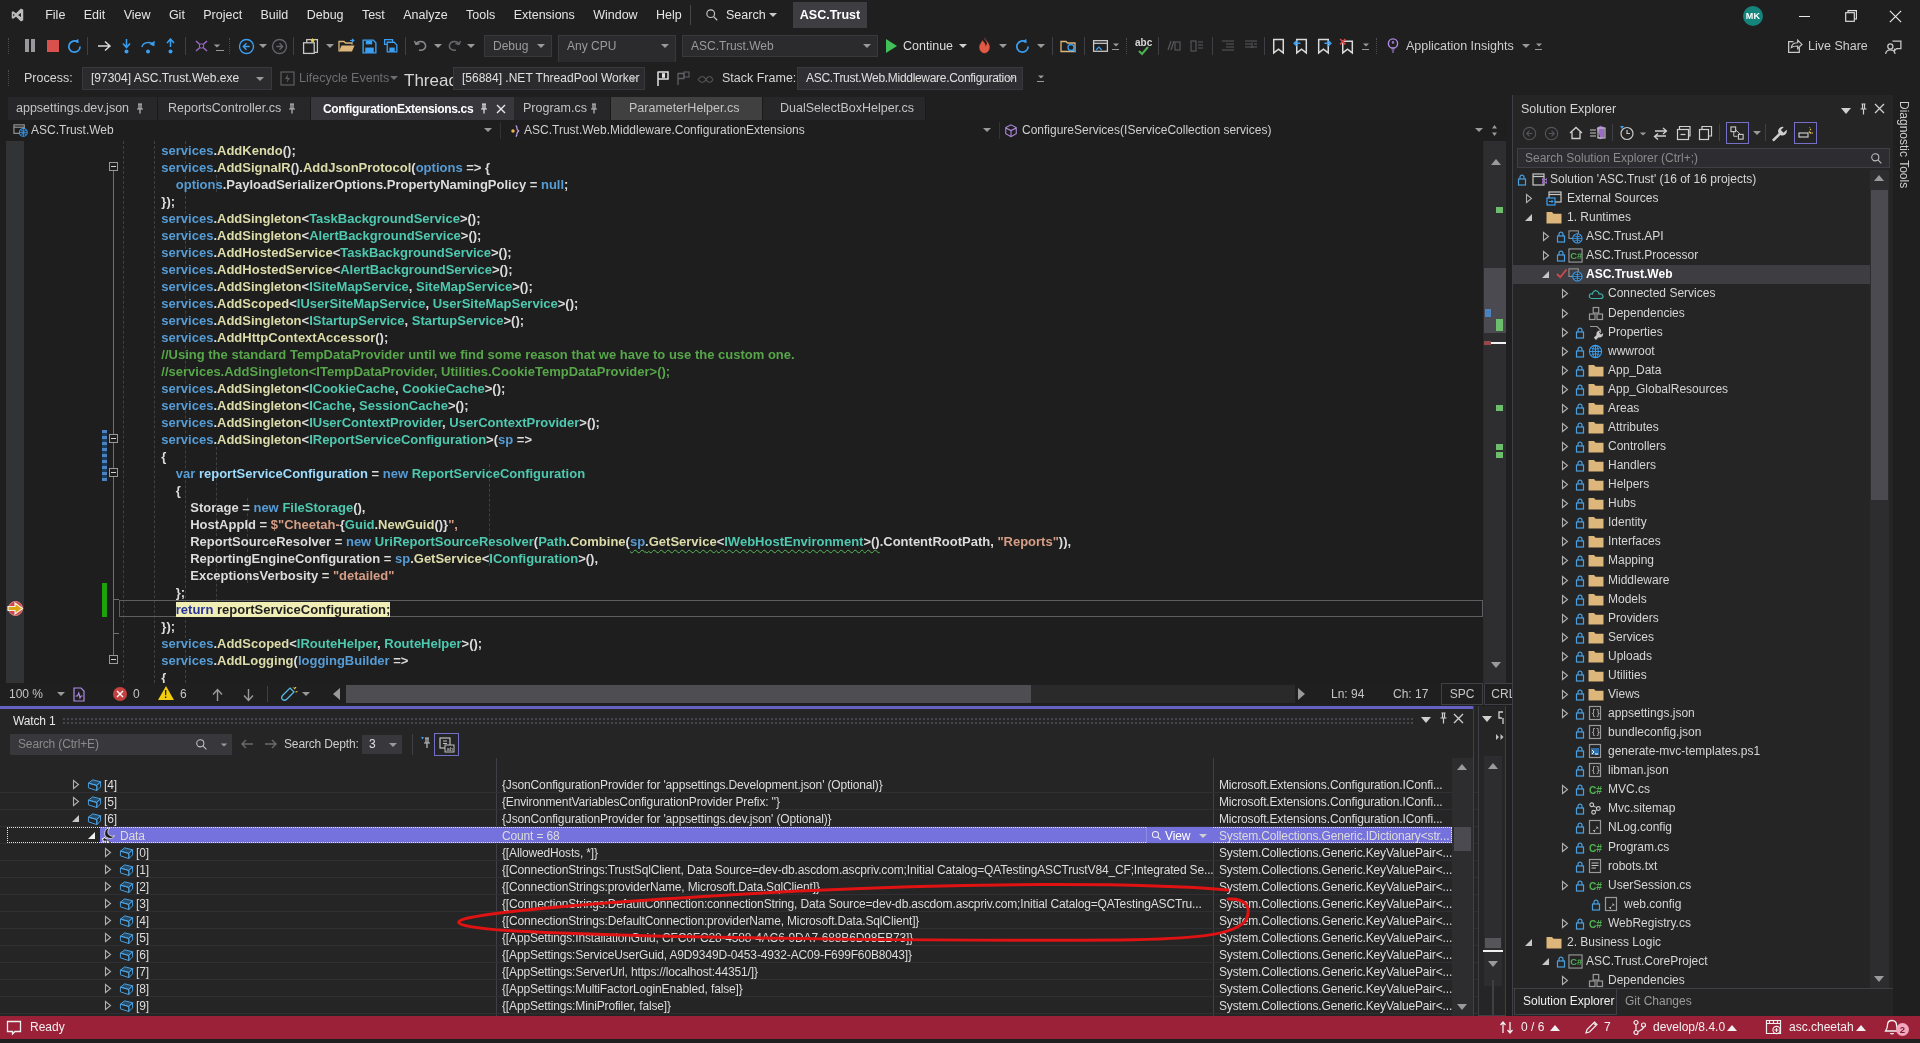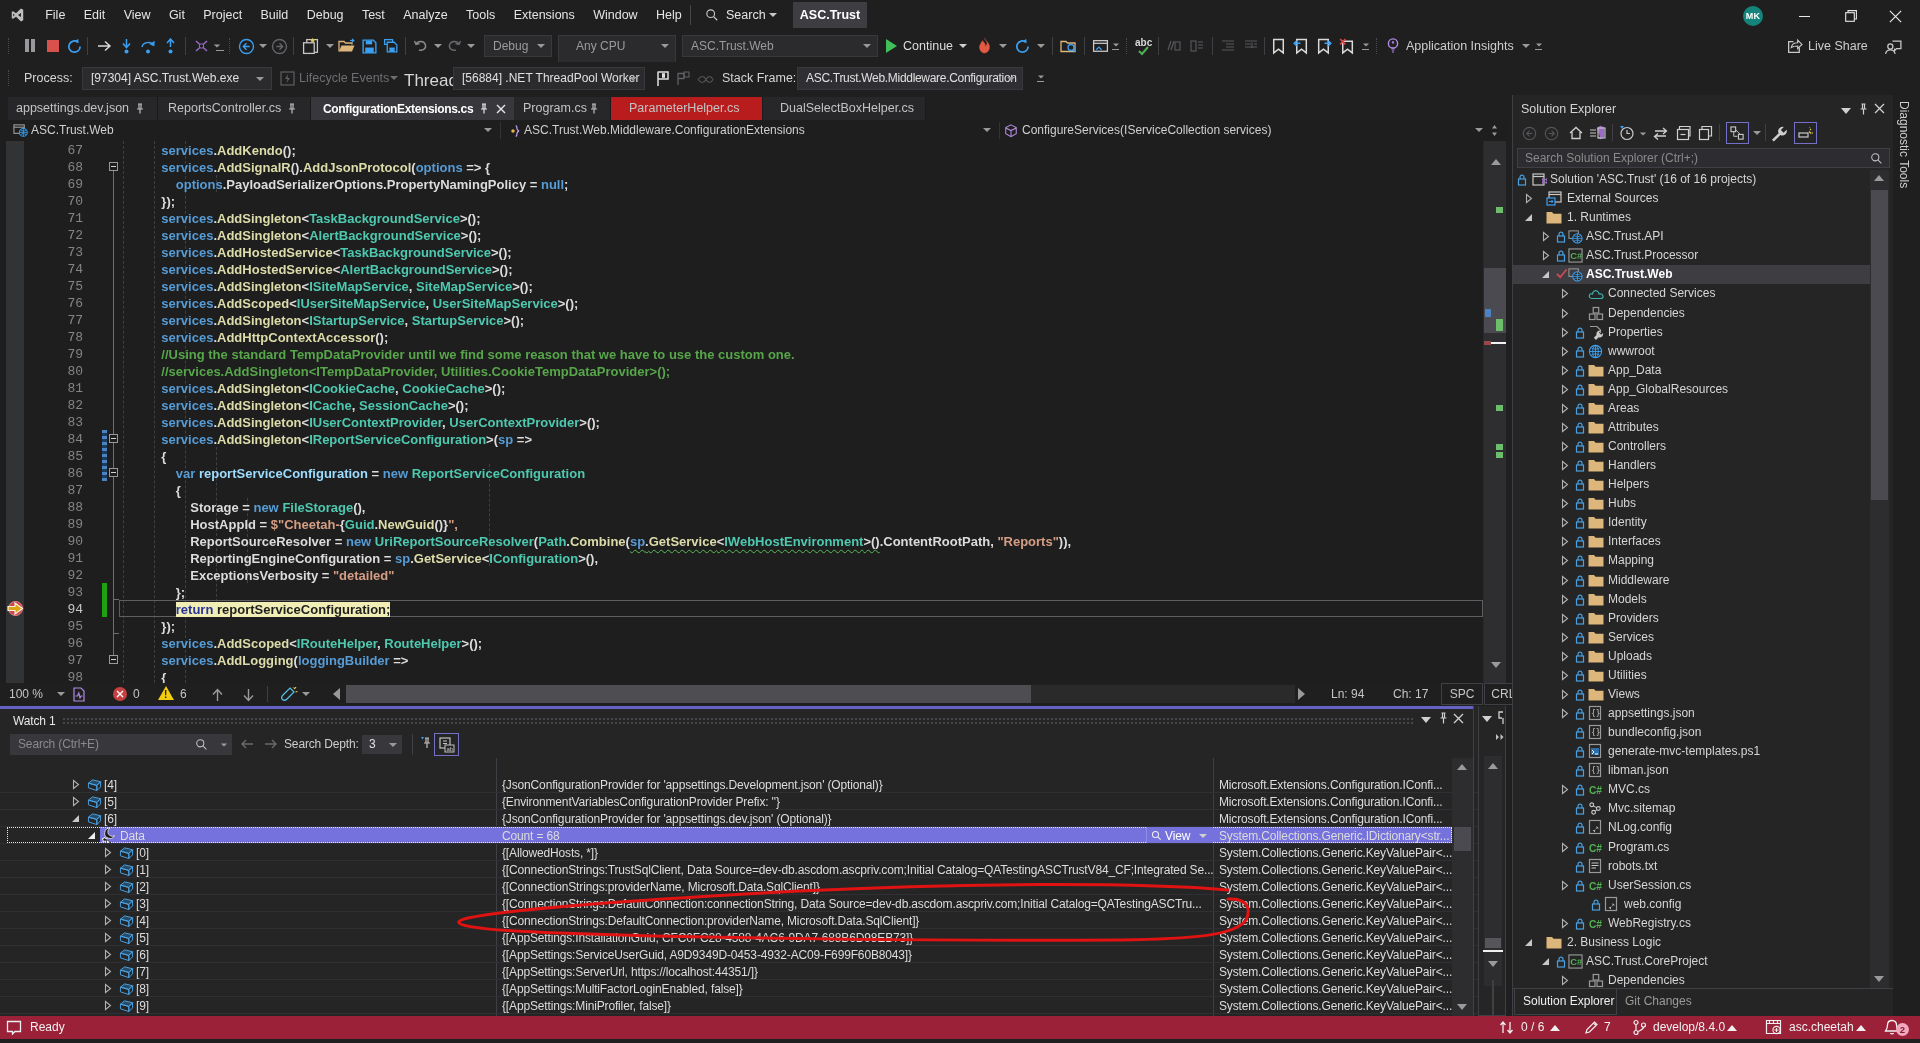--- a/index.html
+++ b/index.html
@@ -139,21 +139,21 @@
         <path d="M1.5 2 L3 5.5 L6.5 4.5" fill="none" stroke="#8a8a8e" stroke-width="1.4"></path>
       </svg>
     <div class="dd abs" style="left:434px;top:14px;"></div>
     <svg class="abs" style="left:446px;top:9px;" width="16" height="14" viewBox="0 0 16 14">
         <path d="M13 5 C11 1.5,5 1.5,3.5 6 C2.5 10,7 12,10 11" fill="none" stroke="#68686d" stroke-width="1.4"></path>
         <path d="M14.5 2 L13 5.5 L9.5 4.5" fill="none" stroke="#68686d" stroke-width="1.4"></path>
       </svg>
     <div class="dd abs" style="left:467px;top:14px;"></div>
 
     <div class="combo abs" style="left:484px;top:5px;width:68px;height:22px;line-height:20px;padding-left:8px;">Debug<div class="dd abs" style="right:6px;top:8px;"></div></div>
-    <div class="combo abs" style="left:558px;top:5px;width:118px;height:36px;line-height:20px;padding-left:17px;">Any CPU<div class="dd abs" style="right:6px;top:8px;"></div></div>
+    <div class="combo abs" style="left:558px;top:5px;width:118px;height:36px;line-height:20px;padding-left:8px;">Any CPU<div class="dd abs" style="right:6px;top:8px;"></div></div>
     <div class="combo abs" style="left:682px;top:5px;width:196px;height:22px;line-height:20px;padding-left:8px;">ASC.Trust.Web<div class="dd abs" style="right:6px;top:8px;"></div></div>
     <div class="abs" style="left:886px;top:9px;width:0;height:0;border-top:7px solid transparent;border-bottom:7px solid transparent;border-left:11px solid #40c057;"></div>
     <span class="abs" style="left:903px;top:9px;font-size:12.5px;color:#dcdcdc;">Continue</span>
     <div class="dd abs ddw" style="left:959px;top:14px;"></div>
     <svg class="abs" style="left:976px;top:7px;" width="17" height="18" viewBox="0 0 16 17">
         <path d="M8 1 C9 4,12 5,12.5 8.5 C13 12,11 15,8 15 C5 15,3 12,3.5 8.5 C4 6,5.5 5.5,6 3.5 C7 5,9 6,8.5 9 C10 8,10.5 7,10.5 6" fill="#e25a44" stroke="#e25a44" stroke-width=".6"></path>
       </svg>
     <div class="dd abs" style="left:999px;top:14px;"></div>
     <svg class="abs" style="left:1014px;top:8px;" width="17" height="17" viewBox="0 0 16 16">
         <path d="M13.3 8a5.3 5.3 0 1 1-2.1-4.2" fill="none" stroke="#3aa0f3" stroke-width="1.6"></path>
@@ -293,21 +293,21 @@
         <svg class="abs" style="left:185px;top:7px;" width="10" height="10" viewBox="0 0 10 10">
           <path d="M1 1 L9 9 M9 1 L1 9" stroke="#e8e8e8" stroke-width="1.4"></path>
         </svg>
       </div>
     <div class="abs" style="left:514px;top:2px;width:97px;height:23px;background:#27272a;border-right:1px solid #1a1a1a;">
         <span class="abs" style="left:9px;top:4px;">Program.cs</span>
         <svg class="abs" style="left:74px;top:6px;" width="11" height="12" viewBox="0 0 11 12">
           <path d="M4 1 H8 M5 1 V6 M7 1 V6 M3 6 H9 M6 6 V10.5" stroke="#bdbdbd" stroke-width="1.2"></path>
         </svg>
       </div>
-    <div class="abs" style="left:611px;top:2px;width:152px;height:23px;background:#b91c1c;border-right:1px solid #1a1a1a;text-align:right;">
+    <div class="abs" style="left:611px;top:2px;width:152px;height:23px;background:#404040;border-right:1px solid #1a1a1a;text-align:right;">
         <span class="abs" style="left:18px;top:4px;">ParameterHelper.cs</span>
       </div>
     <div class="abs" style="left:763px;top:2px;width:163px;height:23px;background:#27272a;border-right:1px solid #1a1a1a;">
         <span class="abs" style="left:17px;top:4px;">DualSelectBoxHelper.cs</span>
       </div>
   </div>
   <div id="navbar" class="abs" style="left:0;top:120px;width:1506px;height:21px;background:#1e1e1e;font-size:12px;color:#cfcfcf;">
     <svg class="abs" style="left:13px;top:3px;" width="15" height="15" viewBox="0 0 16 16">
         <rect x="1" y="2" width="11" height="9" fill="none" stroke="#9a9a9a" stroke-width="1.2"></rect>
         <path d="M1 4.5 H12" stroke="#9a9a9a" stroke-width="1.2"></path>
@@ -358,52 +358,20 @@
     <div class="fold abs" style="left:109px;top:21px;"></div>
     <div class="fold abs" style="left:109px;top:293px;"></div>
     <div class="fold abs" style="left:109px;top:327px;"></div>
     <div class="fold abs" style="left:109px;top:514px;"></div>
 
     <div class="abs" style="left:8px;top:460px;width:15px;height:15px;border-radius:50%;background:#cf4549;border:1px solid #e8888c;"></div>
     <svg class="abs" style="left:7px;top:461px;" width="17" height="13" viewBox="0 0 17 13">
         <path d="M1 4.5 H8 V1 L15.5 6.5 L8 12 V8.5 H1 Z" fill="#dca517" stroke="#f5f0e0" stroke-width="1.2"></path>
       </svg>
 
-    <pre class="abs lnum">67
-68
-69
-70
-71
-72
-73
-74
-75
-76
-77
-78
-79
-80
-81
-82
-83
-84
-85
-86
-87
-88
-89
-90
-91
-92
-93
-<span class="cur">94</span>
-95
-96
-97
-98</pre>
 
     <pre class="abs code">            <span class="k">services</span>.<span class="m">AddKendo</span>();
             <span class="k">services</span>.<span class="m">AddSignalR</span>().<span class="m">AddJsonProtocol</span>(<span class="k">options</span> =&gt; {
                 <span class="k">options</span>.PayloadSerializerOptions.PropertyNamingPolicy = <span class="k">null</span>;
             });
             <span class="k">services</span>.<span class="m">AddSingleton</span>&lt;<span class="t">TaskBackgroundService</span>&gt;();
             <span class="k">services</span>.<span class="m">AddSingleton</span>&lt;<span class="t">AlertBackgroundService</span>&gt;();
             <span class="k">services</span>.<span class="m">AddHostedService</span>&lt;<span class="t">TaskBackgroundService</span>&gt;();
             <span class="k">services</span>.<span class="m">AddHostedService</span>&lt;<span class="t">AlertBackgroundService</span>&gt;();
             <span class="k">services</span>.<span class="m">AddSingleton</span>&lt;<span class="t">ISiteMapService</span>, <span class="t">SiteMapService</span>&gt;();

